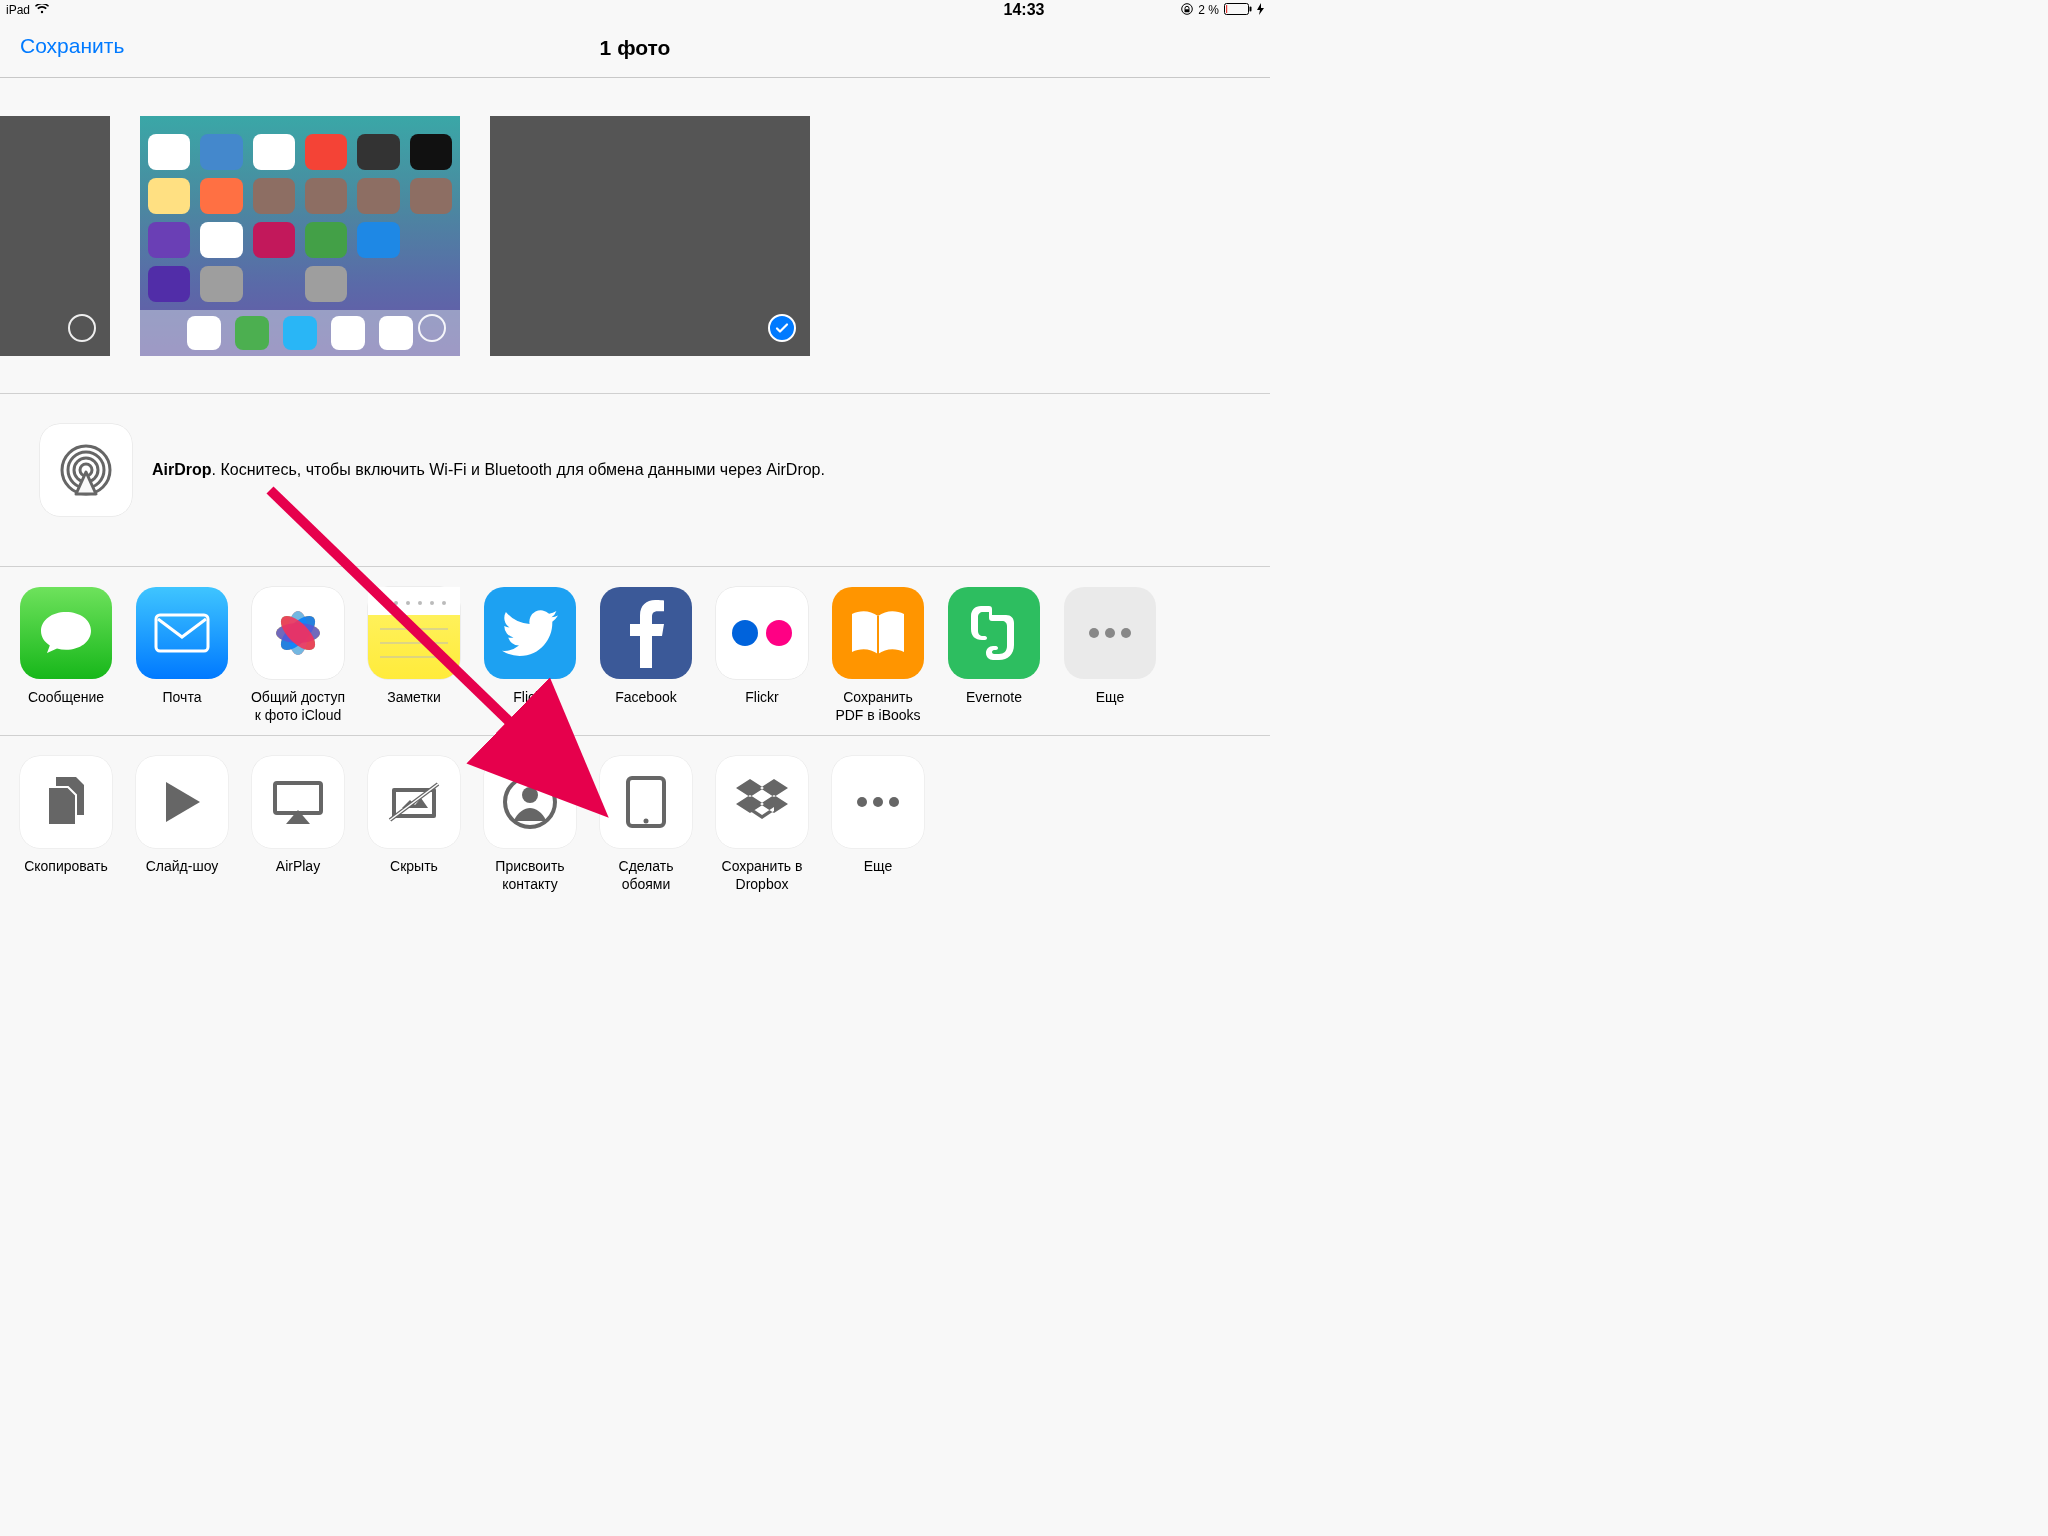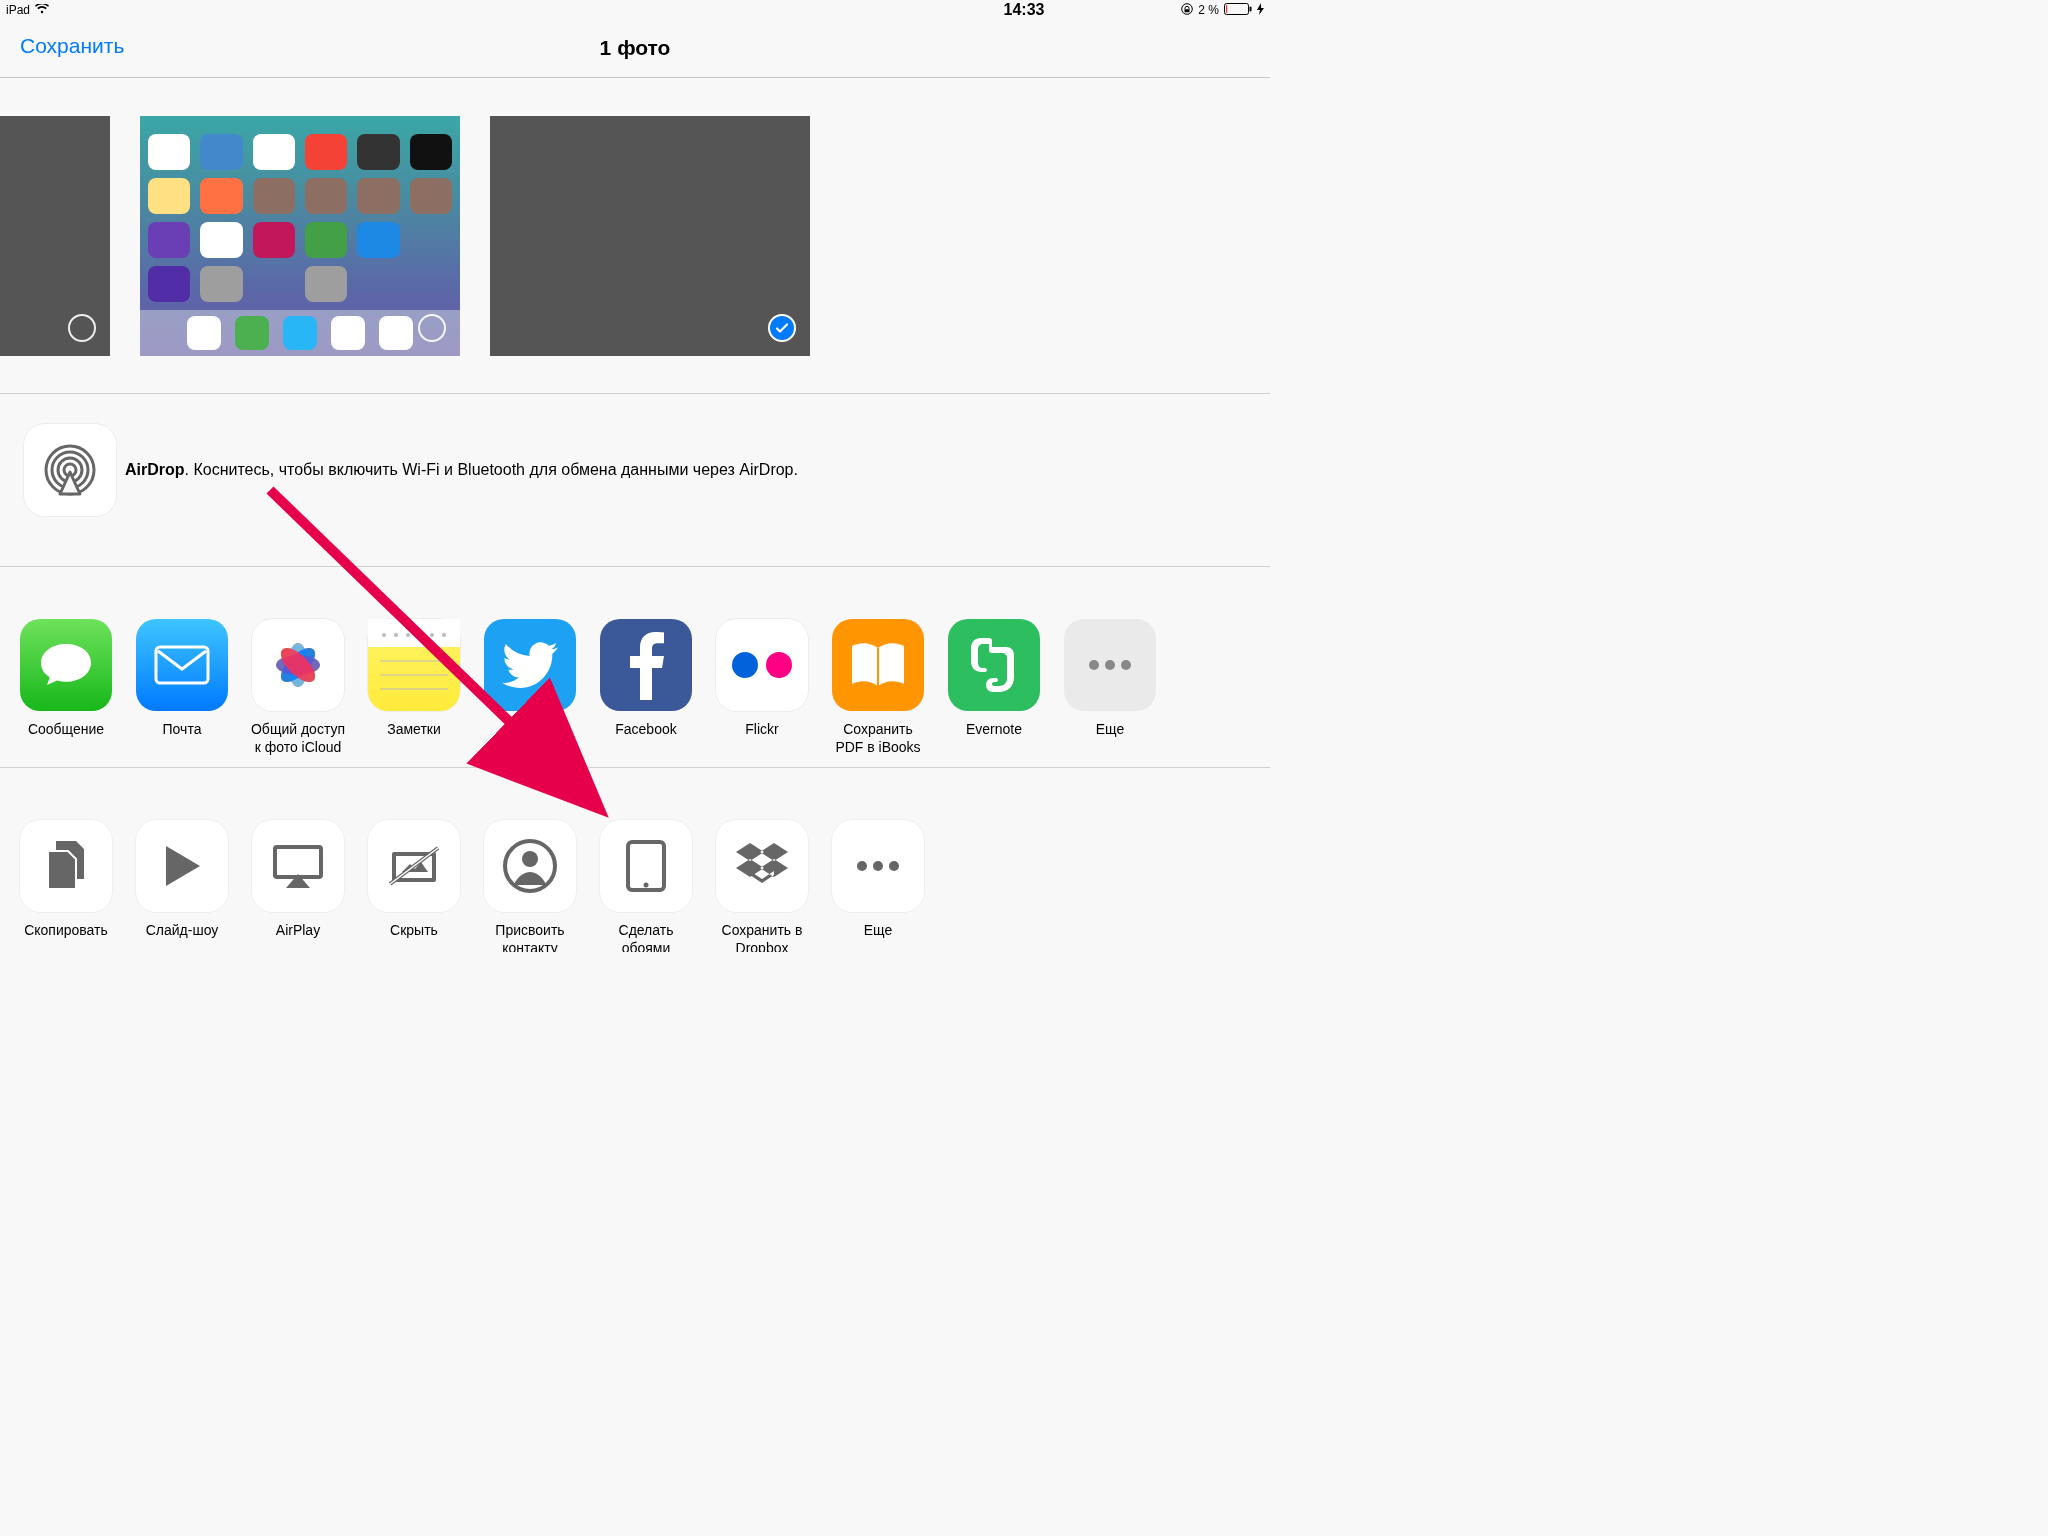--- a/index.html
+++ b/index.html
@@ -13,26 +13,26 @@
   .thumbs { height:315px; display:flex; align-items:center; gap:30px; padding:30px 0 30px 0; overflow:hidden; }
   .thumb { position:relative; height:240px; flex:0 0 auto; border-radius:0; }
   .thumb.partial-left { width:110px; background:#555; margin-left:-0px;}
   .thumb.partial-left .sel-ring { left:auto; right:14px; bottom:14px;}
   .thumb.mid { width:320px; }
   .thumb.right { width:320px; background:#555; }
   .sel-ring { position:absolute; right:14px; bottom:14px; width:28px; height:28px; border-radius:50%; border:2px solid rgba(255,255,255,.9); }
   .sel-check { position:absolute; right:14px; bottom:14px; width:28px; height:28px; border-radius:50%; background:#007aff; border:2px solid #fff; display:flex; align-items:center; justify-content:center;}
   .sel-check svg { width:16px; height:16px; }
   .divider { height:1px; background:#d0d0d0; }
-  .airdrop-row { display:flex; align-items:center; gap:9px; padding:30px 24px 50px 24px; }
+  .airdrop-row { display:flex; align-items:center; gap:20px; padding:30px 24px 50px 24px;margin-left:16px; }
   .airdrop-icon { width:92px; height:92px; background:#fff; border-radius:20px; display:flex; align-items:center; justify-content:center; box-shadow:0 0 0 .5px #e0e0e0;}
   .airdrop-text { font-size:16px; color:#000; }
   .airdrop-text b { font-weight:600; }
   .share-row, .action-row { display:flex; gap:20px; padding:20px 18px 10px 18px; }
-  .tile { width:96px; display:flex; flex-direction:column; align-items:center; gap:10px; font-size:14px; text-align:center; line-height:1.25;margin-top:32px; }
+  .tile { width:96px; display:flex; flex-direction:column; align-items:center; gap:10px; font-size:14px; text-align:center; line-height:1.25; }
   .tile .box { width:92px; height:92px; border-radius:20px; display:flex; align-items:center; justify-content:center; }
   .tile .label { min-height:36px; }
   .action-row .box { background:#fff; box-shadow:0 0 0 .5px #e5e5e5; }
   .more-dots { display:flex; gap:6px; }
   .more-dots span { width:10px; height:10px; border-radius:50%; background:#666;}
   .share-row .more-dots span { background:#888;}
   
   .bx-message { background:linear-gradient(#6ee25c,#17b71a);}
   .bx-mail    { background:linear-gradient(#3fc5ff,#0079ff);}
   .bx-photos  { background:#fff; box-shadow:0 0 0 .5px #e0e0e0;}

